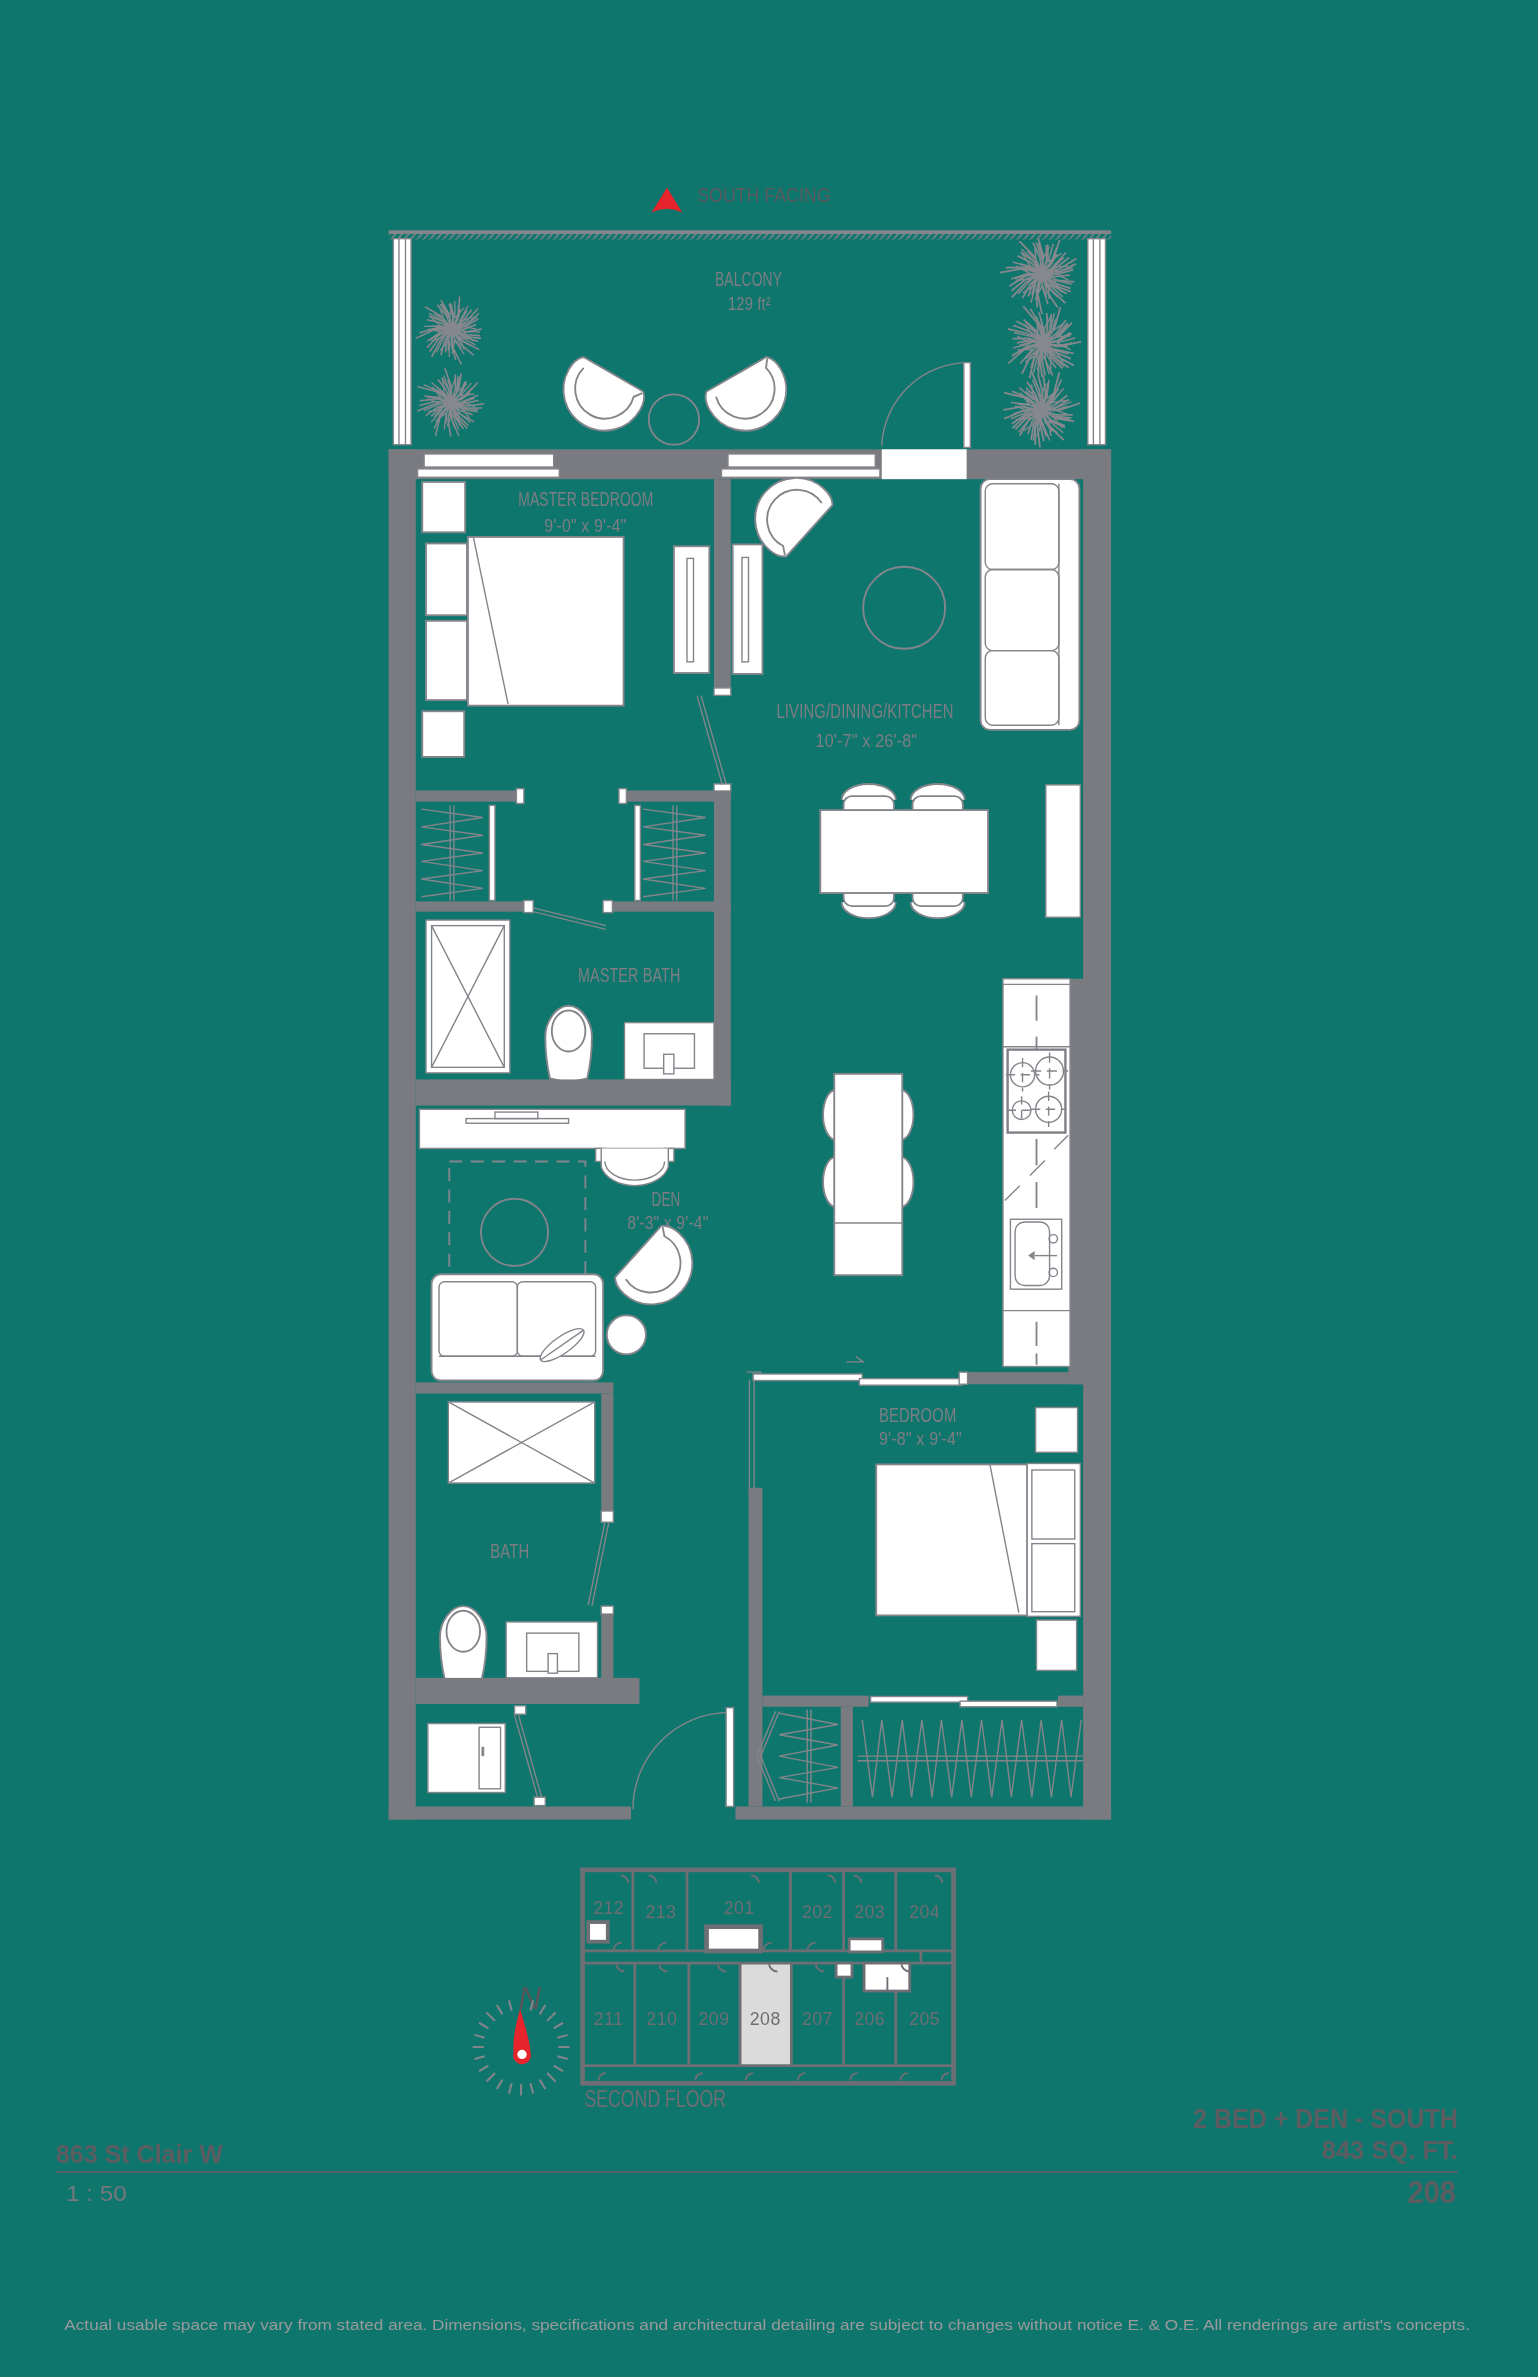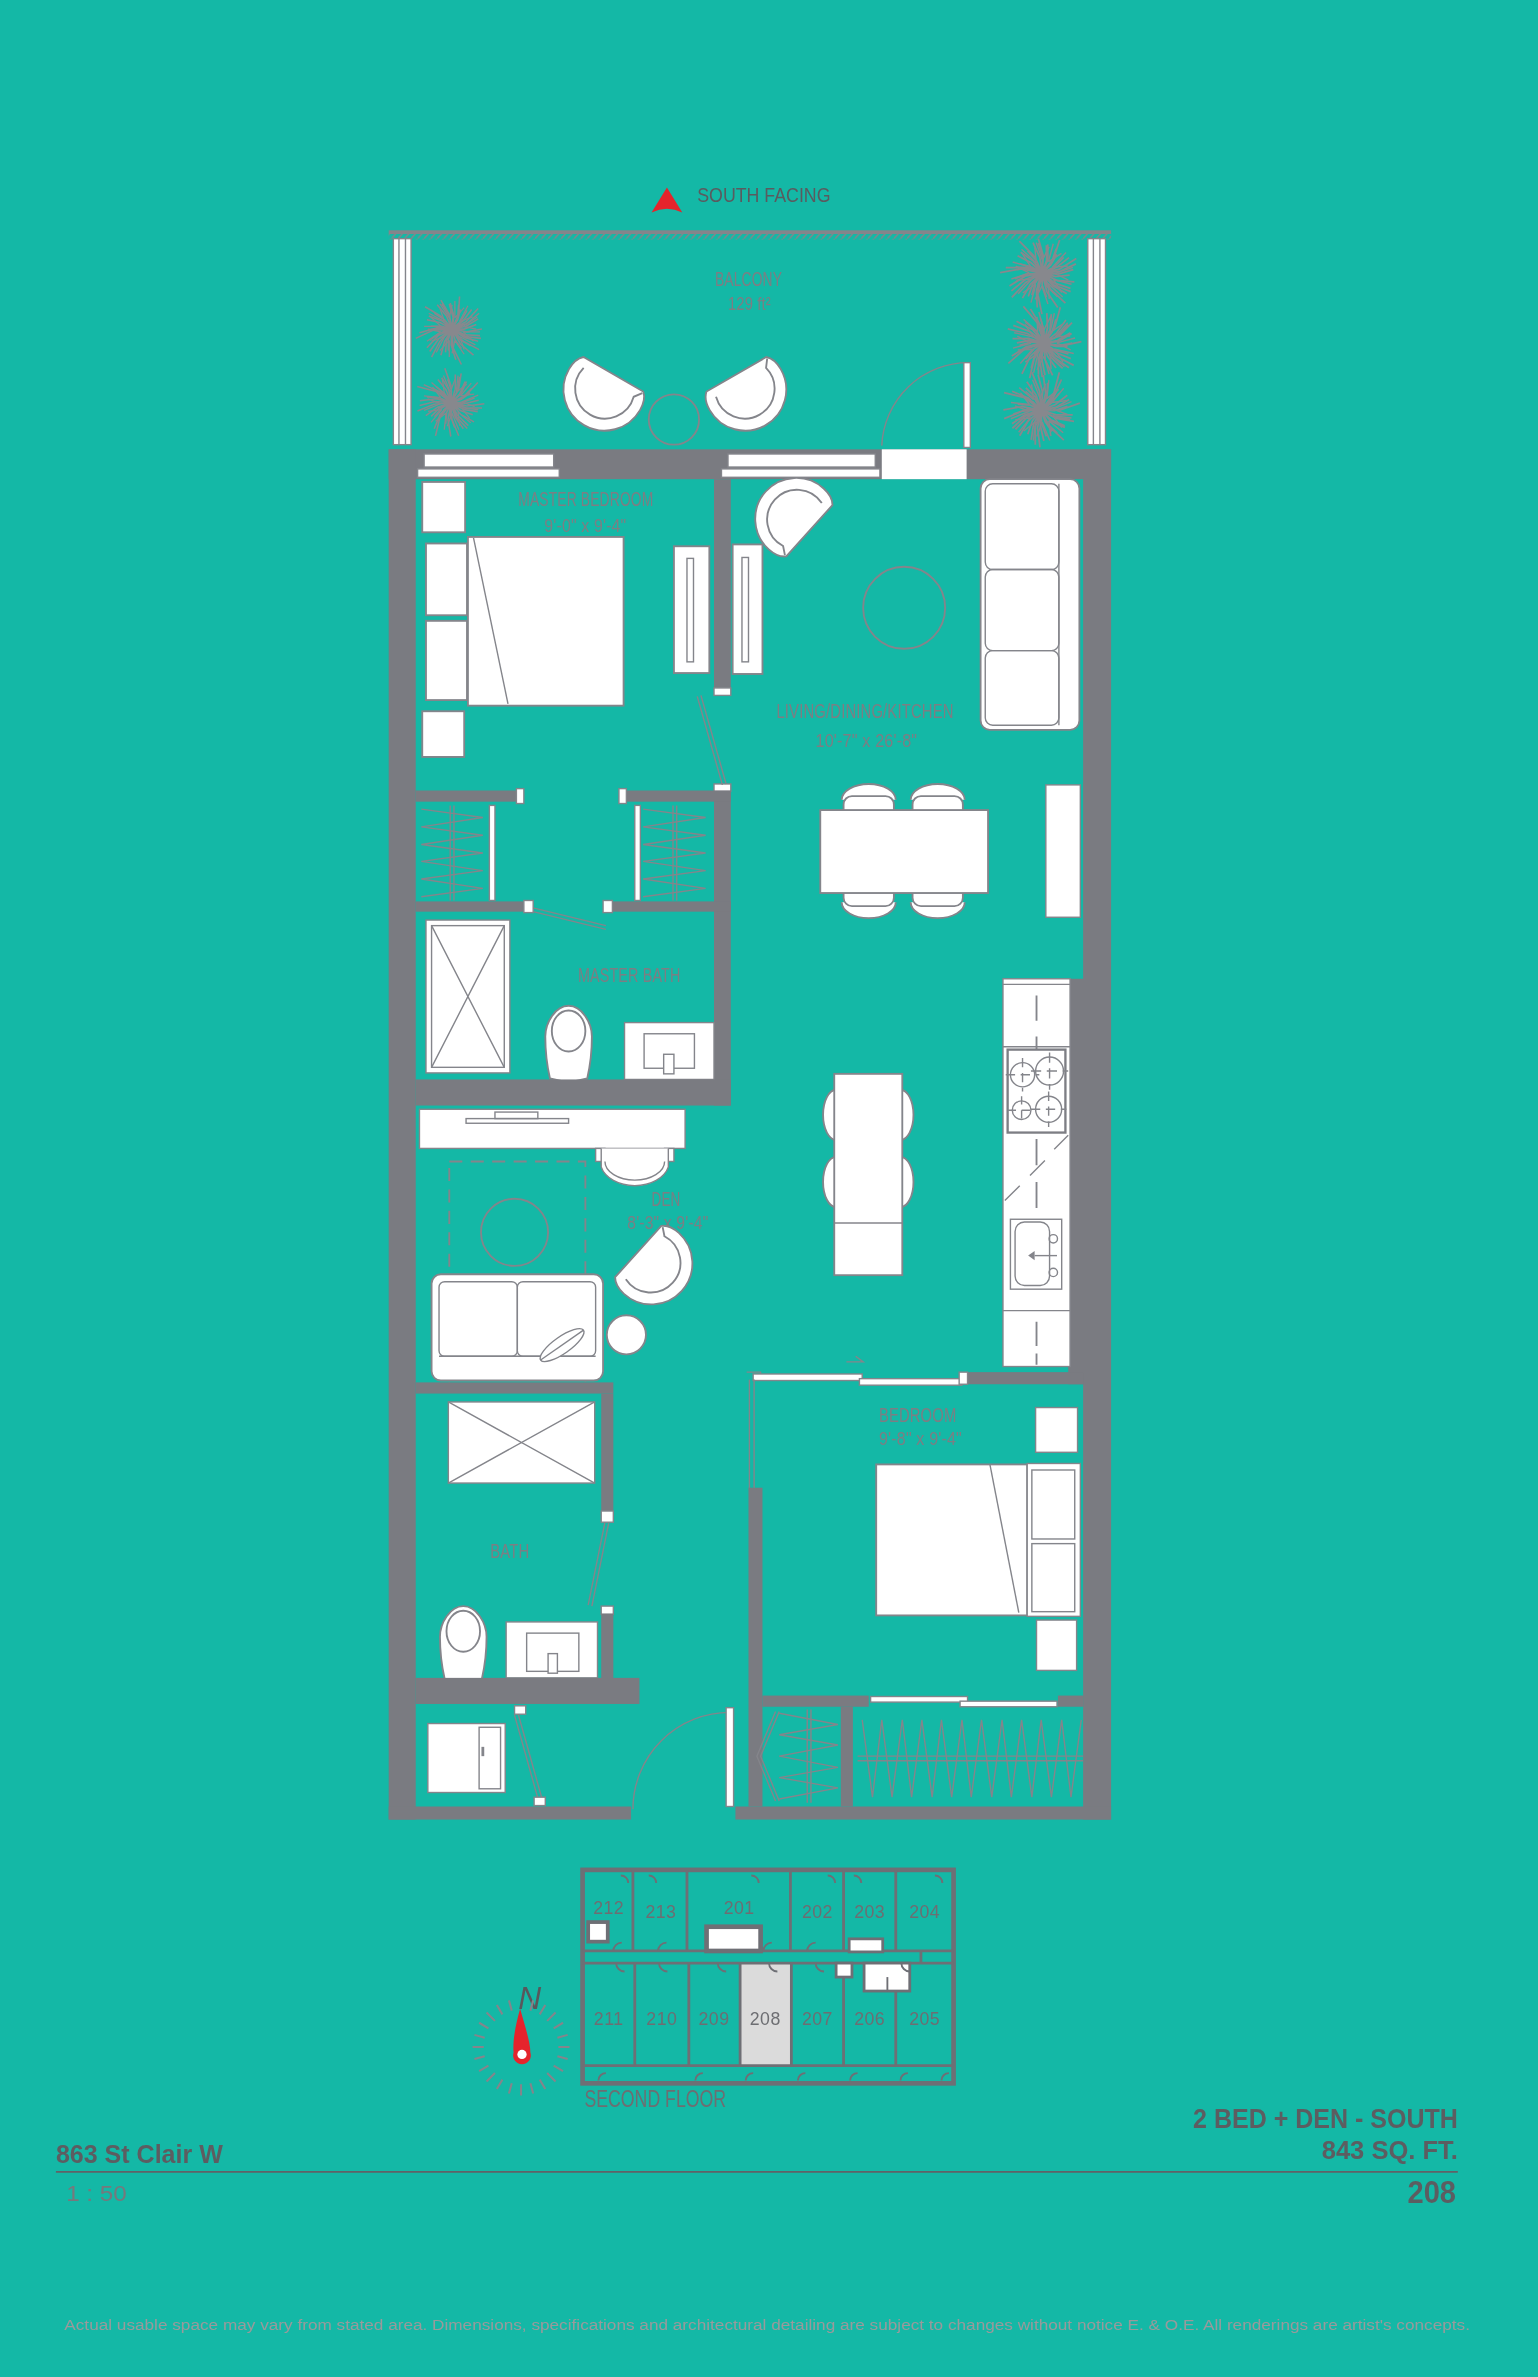--- a/index.html
+++ b/index.html
@@ -1,16 +1,16 @@
 <!DOCTYPE html>
 <html style="font-size:15px"><head>
 <meta charset="utf-8">
 <style>
 html,body{margin:0;padding:0;background:#ffffff;}
-#page{position:relative;width:1538px;height:2377px;background:#14b8a6;overflow:hidden;}
+#page{position:relative;width:1538px;height:2377px;background:#0f766e;overflow:hidden;}
 text{font-family:"Liberation Sans",sans-serif;}
 .rl{fill:#7d7e83;font-size:21px;letter-spacing:0.2px;}
 .dim{fill:#7d7e83;font-size:20px;letter-spacing:0.2px;}
 .wall{fill:#7a7b81;}
 .f{fill:none;stroke:#84858b;stroke-width:2;}
 .fw{fill:#ffffff;stroke:#84858b;stroke-width:2;}
 .fw15{fill:#ffffff;stroke:#84858b;stroke-width:1.5;}
 .f15{fill:none;stroke:#84858b;stroke-width:1.5;}
 .kp{fill:none;stroke:#6e6f75;stroke-width:3;}
 .kpthin{fill:none;stroke:#6e6f75;stroke-width:2;}

